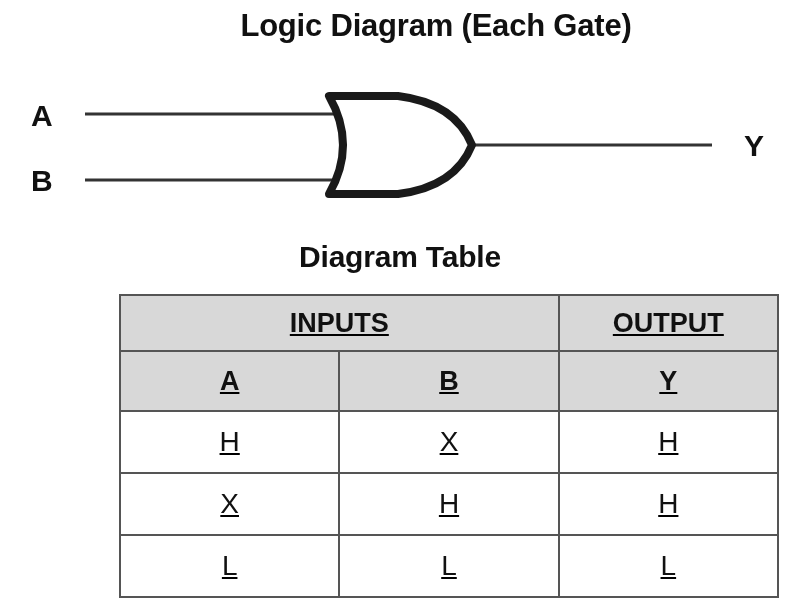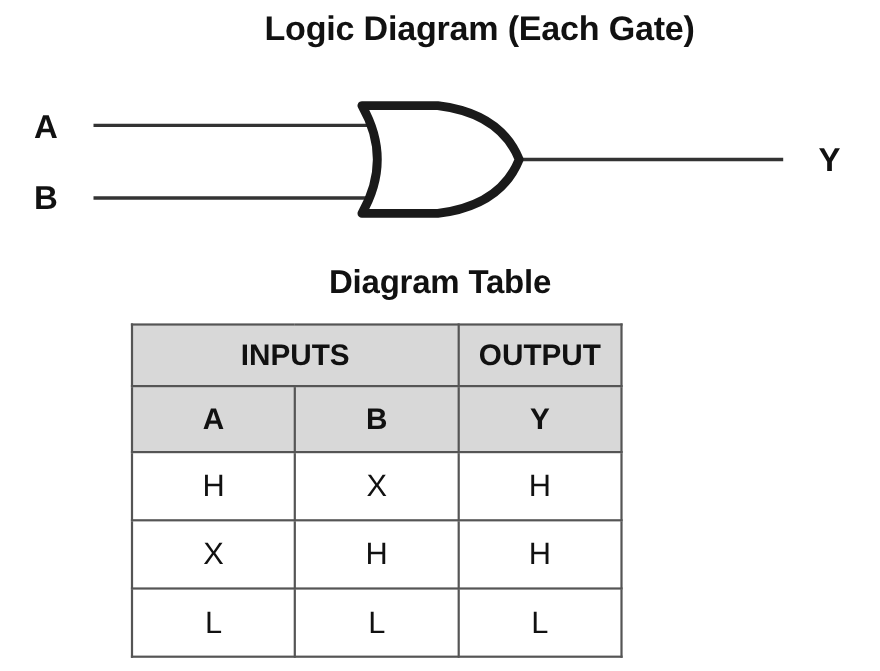--- a/index.html
+++ b/index.html
@@ -65,23 +65,24 @@
   }
   #label-a { left: 31px; top: 31px; }
   #label-b { left: 31px; top: 96px; }
   #label-y { left: 744px; top: 61px; }
 
   
   #function-table {
     position: absolute;
     left: 119px;
     top: 294px;
-    width: 447px;
+    width: 660px;
     border-collapse: collapse;
     table-layout: fixed;
+    text-decoration: underline;
   }
   #function-table td,
   #function-table th {
     border: 2px solid #555555;
     padding: 0;
     text-align: center;
     vertical-align: middle;
     color: #111111;
   }
   #function-table thead th {

